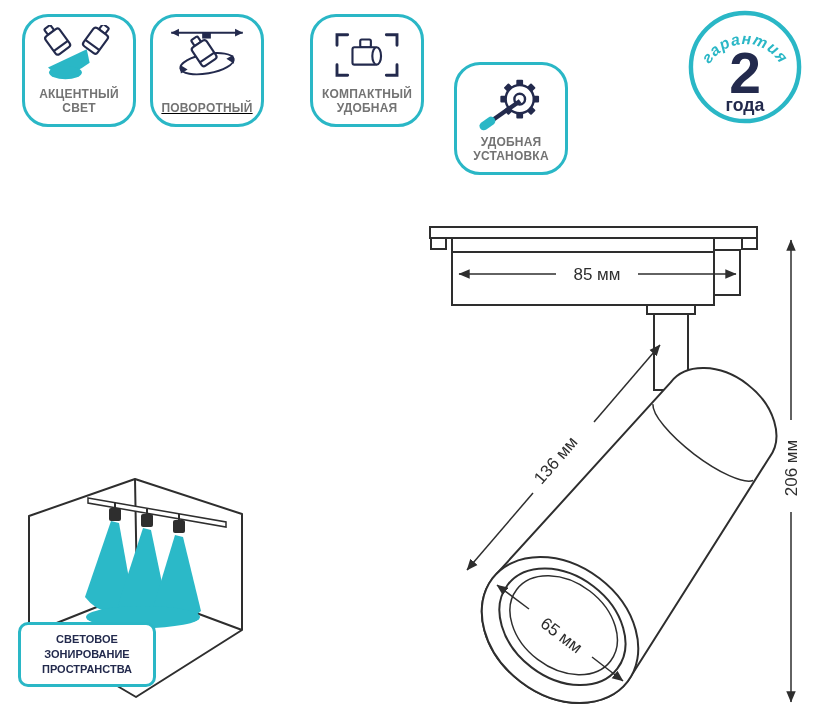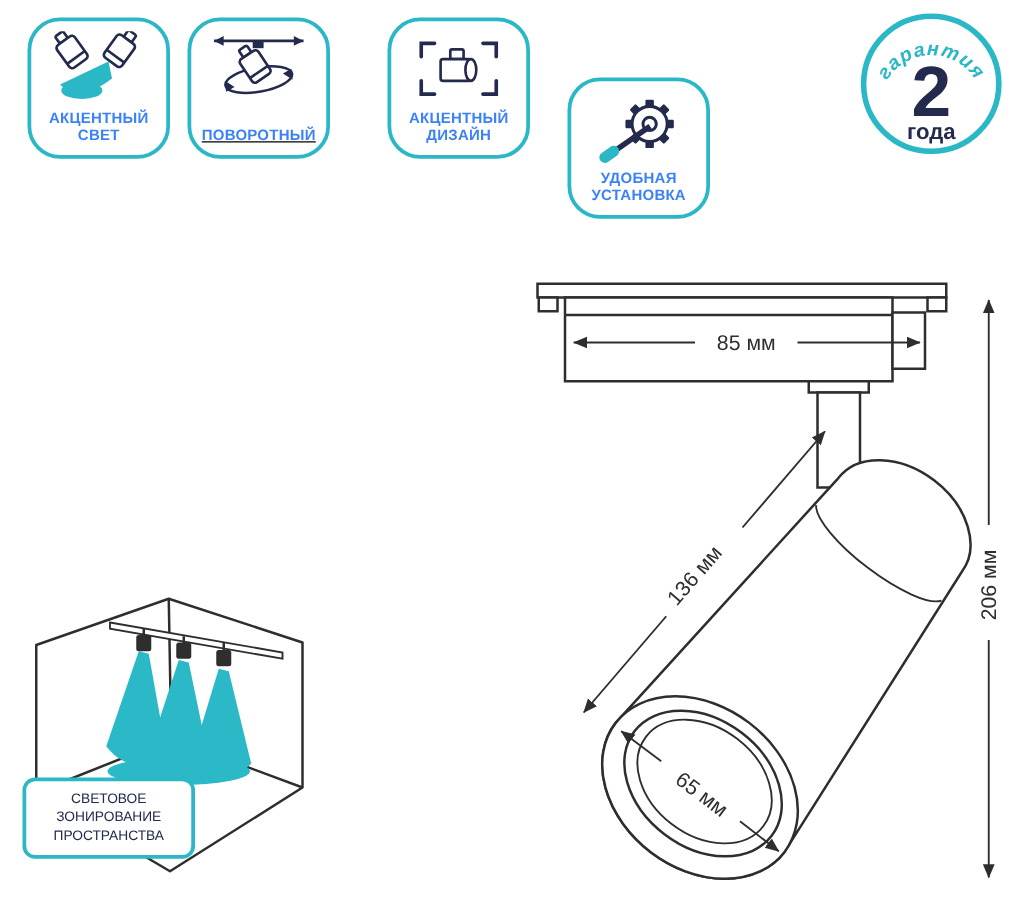--- a/index.html
+++ b/index.html
@@ -9,40 +9,40 @@
   
   .badge {
     position:absolute; top:14px; width:114px; height:113px; box-sizing:border-box;
     border:3px solid #2ab7c6; border-radius:26px;
     display:flex; flex-direction:column; align-items:center;
     padding:8px 5px 9px; background:#ffffff;
   }
   .b1 { left:22px; } .b2 { left:150px;text-decoration:underline; } .b3 { left:310px; } .b4 { left:454px;margin-top:48px; }
   .badge .icon { width:94px; height:60px; flex:0 0 auto; }
   .blabel {
-    margin-top:auto; font-size:12px; font-weight:bold; color:#3b82f6;
+    margin-top:auto; font-size:12px; font-weight:bold; color:#737373;
     text-align:center; line-height:1.18; letter-spacing:.2px;
   }
 
   
   .warranty { position:absolute; left:686px; top:8px; }
   .war-arc { font-size:16px; font-weight:bold; font-style:italic; fill:#2ab7c6; letter-spacing:1px; }
   .war-num { font-size:58px; font-weight:bold; fill:#232a4d; }
   .war-unit { font-size:18px; font-weight:bold; fill:#232a4d; }
 
   
   .drawing { position:absolute; left:410px; top:215px; }
   .dim-text text { font-size:17px; fill:#2e2e2e; }
 
   
   .room { position:absolute; left:15px; top:470px; }
   .zonebox {
     position:absolute; left:18px; top:622px; width:138px; box-sizing:border-box;
     border:3px solid #2ab7c6; border-radius:10px; background:#ffffff;
-    padding:7px 6px; font-size:11px; font-weight:normal; color:#232a4d;
+    padding:7px 6px; font-size:11px; font-weight:bold; color:#232a4d;
     text-align:center; line-height:1.35; z-index:5;
   }
 </style>
 </head>
 <body>
 
 <div class="stage">
 
   <svg width="0" height="0" style="position:absolute" aria-hidden="true">
     <defs>
@@ -84,21 +84,21 @@
         <path d="M67,10 H78 V21"></path>
         <path d="M78,41 V52 H67"></path>
         <path d="M16,41 V52 H27"></path>
       </g>
       <g stroke="#232a4d" stroke-width="2.2" fill="#ffffff">
         <rect x="40" y="15" width="11" height="8" rx="1.5"></rect>
         <rect x="32" y="23" width="25" height="18" rx="2"></rect>
         <ellipse cx="57" cy="32" rx="4.5" ry="9"></ellipse>
       </g>
     </svg>
-    <div class="blabel">АКЦЕНТНЫЙ ДИЗАЙН</div>
+    <div class="blabel">КОМПАКТНЫЙ УДОБНАЯ</div>
   </div>
 
   <div class="badge b4">
     <svg class="icon" viewBox="0 0 94 62">
       <g transform="translate(56,27)">
         <g fill="#232a4d">
           <rect x="-3.5" y="-20" width="7" height="9" rx="1"></rect>
           <rect x="-3.5" y="-20" width="7" height="9" rx="1" transform="rotate(45)"></rect>
           <rect x="-3.5" y="-20" width="7" height="9" rx="1" transform="rotate(90)"></rect>
           <rect x="-3.5" y="-20" width="7" height="9" rx="1" transform="rotate(135)"></rect>

